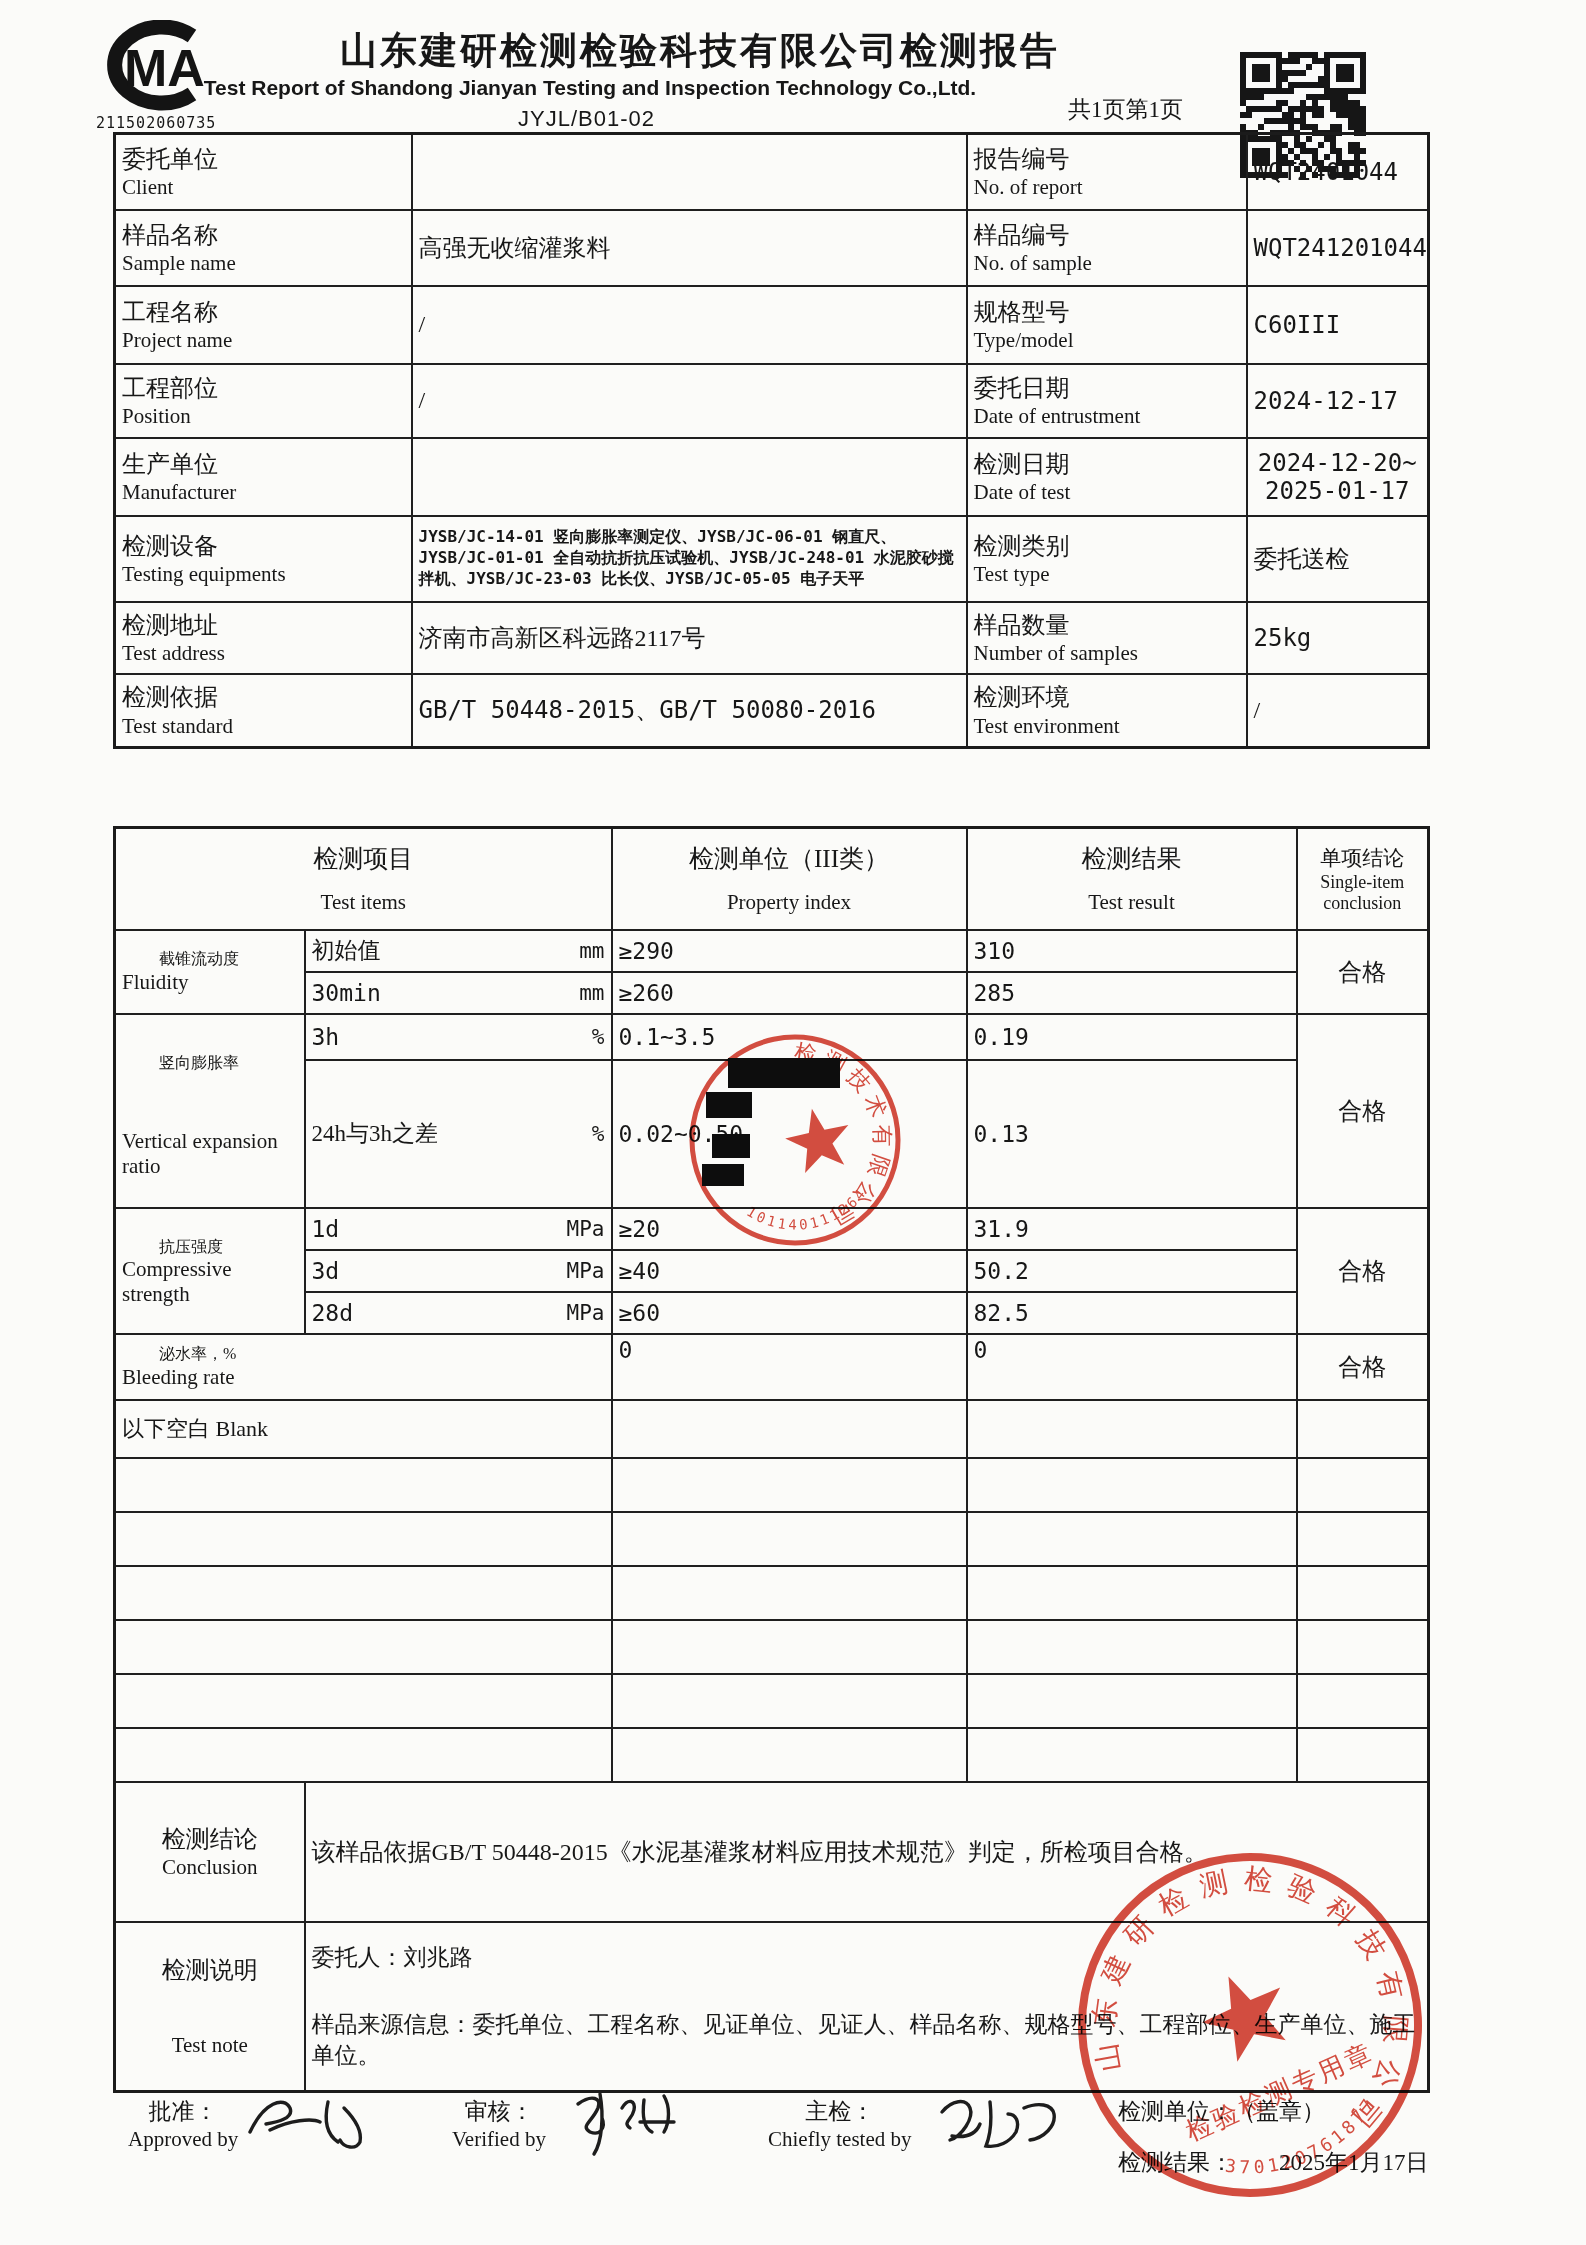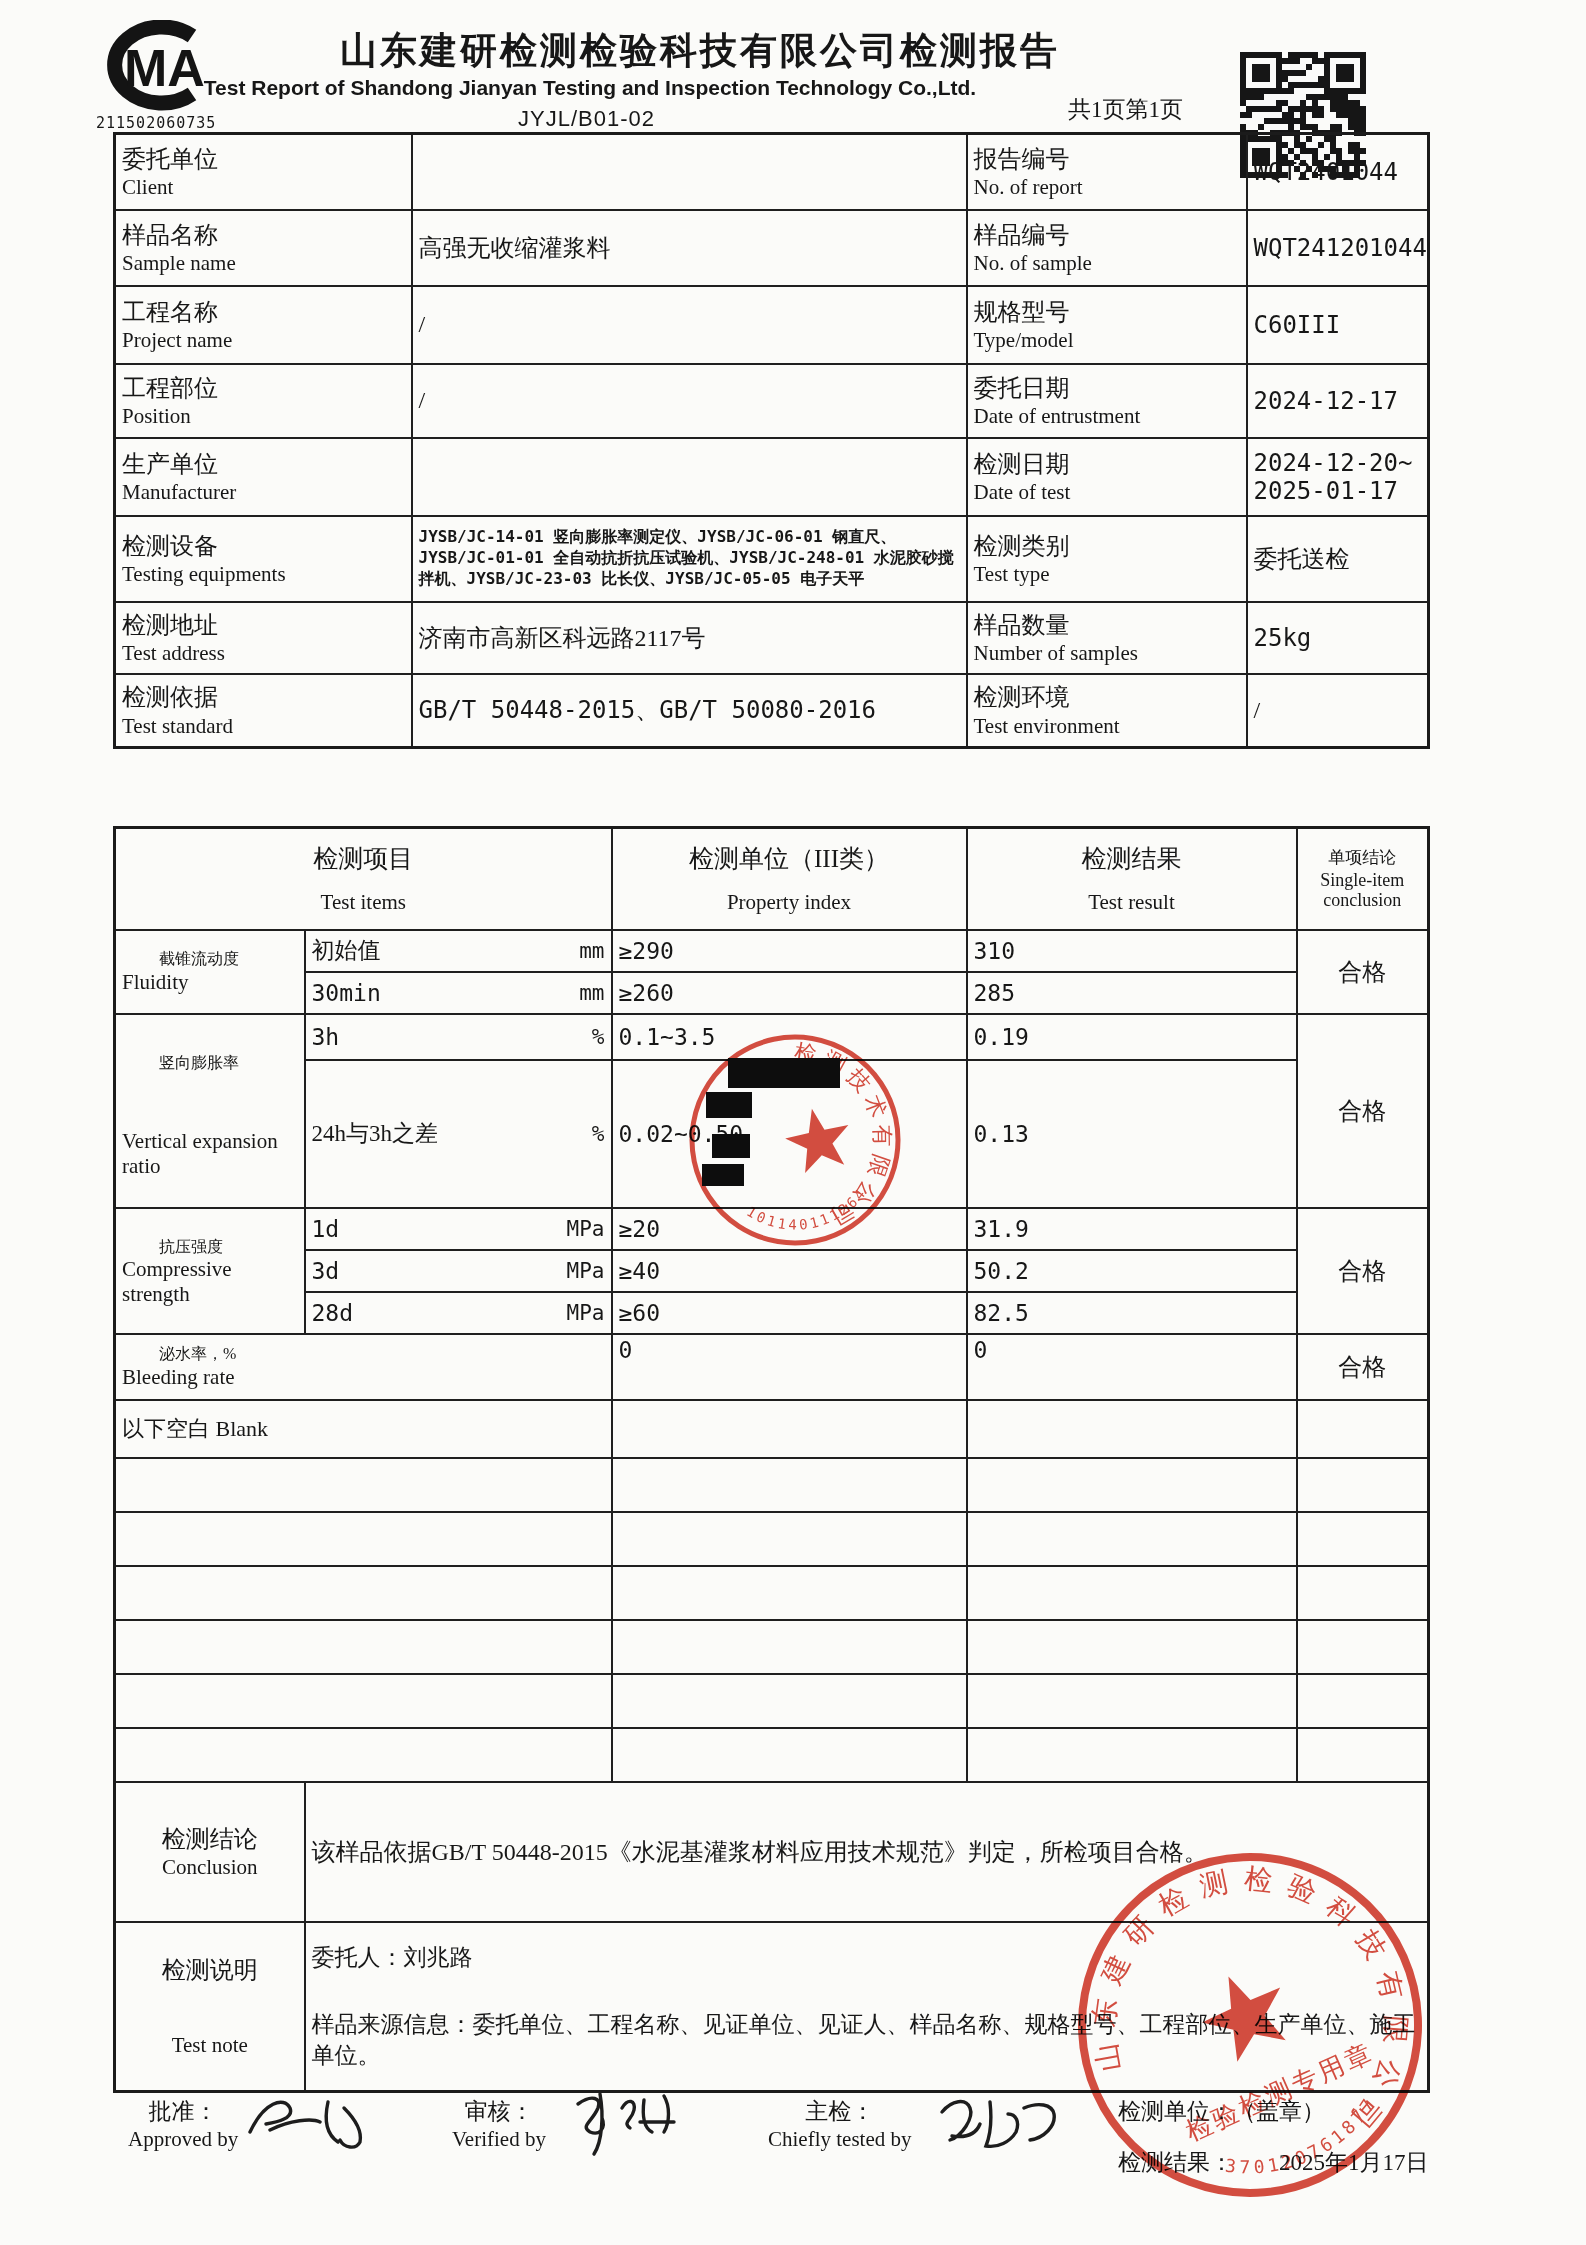--- a/index.html
+++ b/index.html
@@ -21,25 +21,25 @@
   table.tbl{border-collapse:collapse;table-layout:fixed;position:absolute;left:113px;
             border:3px solid #1b1b1b;}
   table.tbl td{border:2px solid #1f1f1f;padding:2px 6px;vertical-align:middle;overflow:hidden;}
   .cn{font-size:24px;line-height:1.35;}
   .en{font-size:21px;line-height:1.2;}
   td.lbl{padding-left:9px;}
   td.val{font-size:24px;padding-left:10px;}
   td.val.mono, .mono{font-family:"DejaVu Sans Mono","Liberation Serif",serif;}
   td.val-sm{font-size:16px;font-weight:600;line-height:1.3;padding:2px 4px 2px 8px;
             font-family:"DejaVu Sans Mono","Liberation Serif",serif;}
-  .pre{white-space:pre-line;}
+  .pre{white-space:pre-line;text-align:center;}
   td.hed{text-align:center;}
   td.hed .cn{font-size:25px;}
   td.hed .en{font-size:21px;margin-top:14px;}
-  td.hed-sm .cn{font-size:17px;}
+  td.hed-sm .cn{font-size:21px;}
   td.hed-sm .en{font-size:18px;margin-top:0;line-height:1.15;}
   td.grp{padding-left:6px;vertical-align:top;}
   td.grp .cn{font-size:16px;margin-left:37px;}
   td.grp .en{font-size:21px;}
   td.sub{padding:0 12px 0 8px;}
   .subwrap{display:flex;justify-content:space-between;align-items:center;}
   .subwrap .s{font-size:23px;}
   .subwrap .u{font-size:21px;font-family:"DejaVu Sans Mono",monospace;}
   td.idx,td.res{font-size:23px;padding-left:10px;font-family:"DejaVu Sans Mono","Liberation Serif",serif;}
   td.concl{text-align:center;font-size:24px;}

